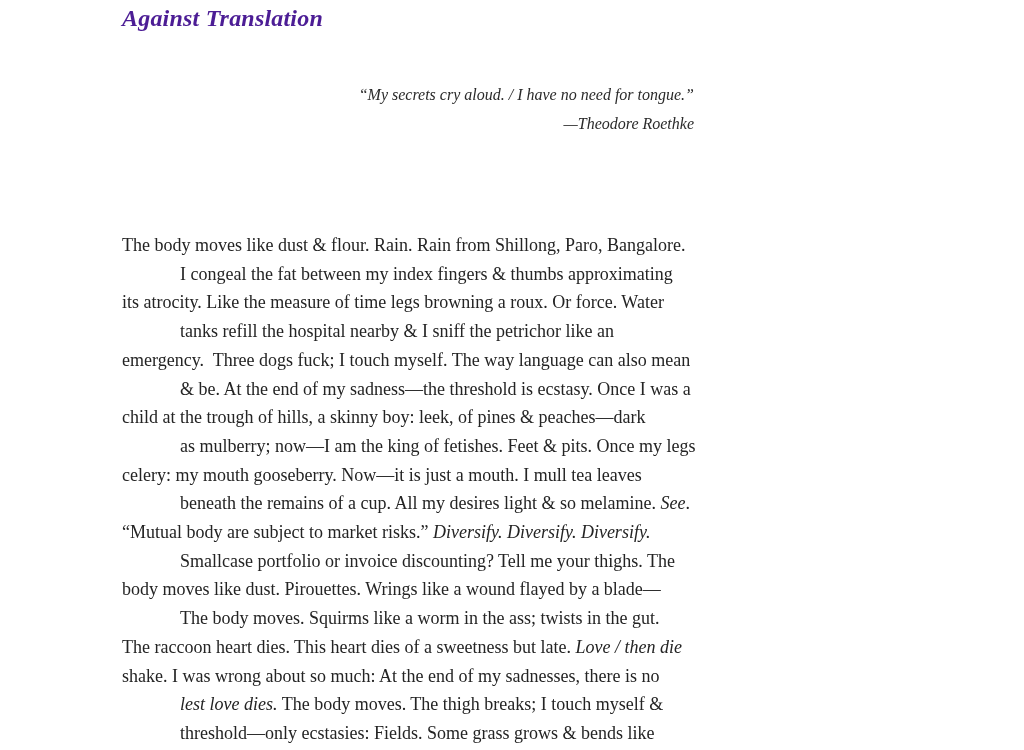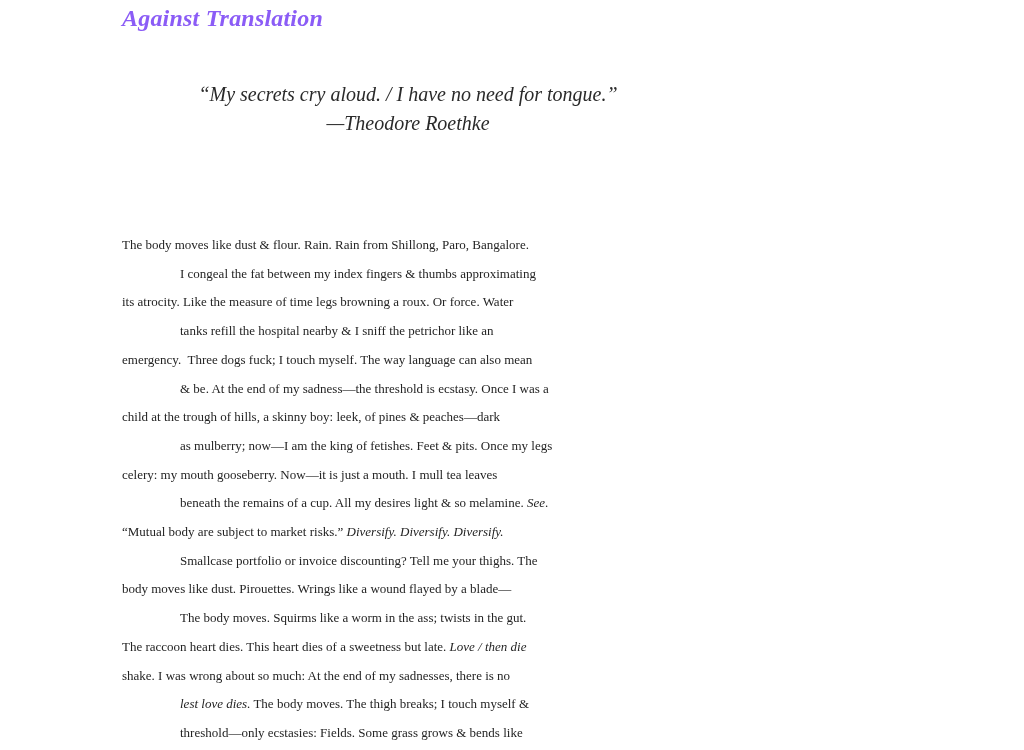--- a/index.html
+++ b/index.html
@@ -19,39 +19,39 @@
   .poem-title {
     position: absolute;
     left: 122px;
     top: 2px;
     margin: 0;
     font-size: 24px;
     line-height: 32px;
     font-style: italic;
     font-weight: 700;
     letter-spacing: 0.2px;
-    color: #8b5cf6;
+    color: #4c1d95;
   }
   .epigraph {
     position: absolute;
     left: 122px;
     top: 80px;
     width: 572px;
-    text-align: center;
+    text-align: right;
     font-style: italic;
-    font-size: 20px;
+    font-size: 16px;
     line-height: 29px;
     color: #2a2a2a;
   }
   .poem {
     position: absolute;
     left: 122px;
     top: 231px;
     width: 640px;
-    font-size: 13px;
+    font-size: 18px;
     line-height: 28.7px;
     color: #242424;
   }
   .poem-line {
     white-space: pre;
   }
   .poem-line.indent {
     padding-left: 58px;
   }
   .it {

